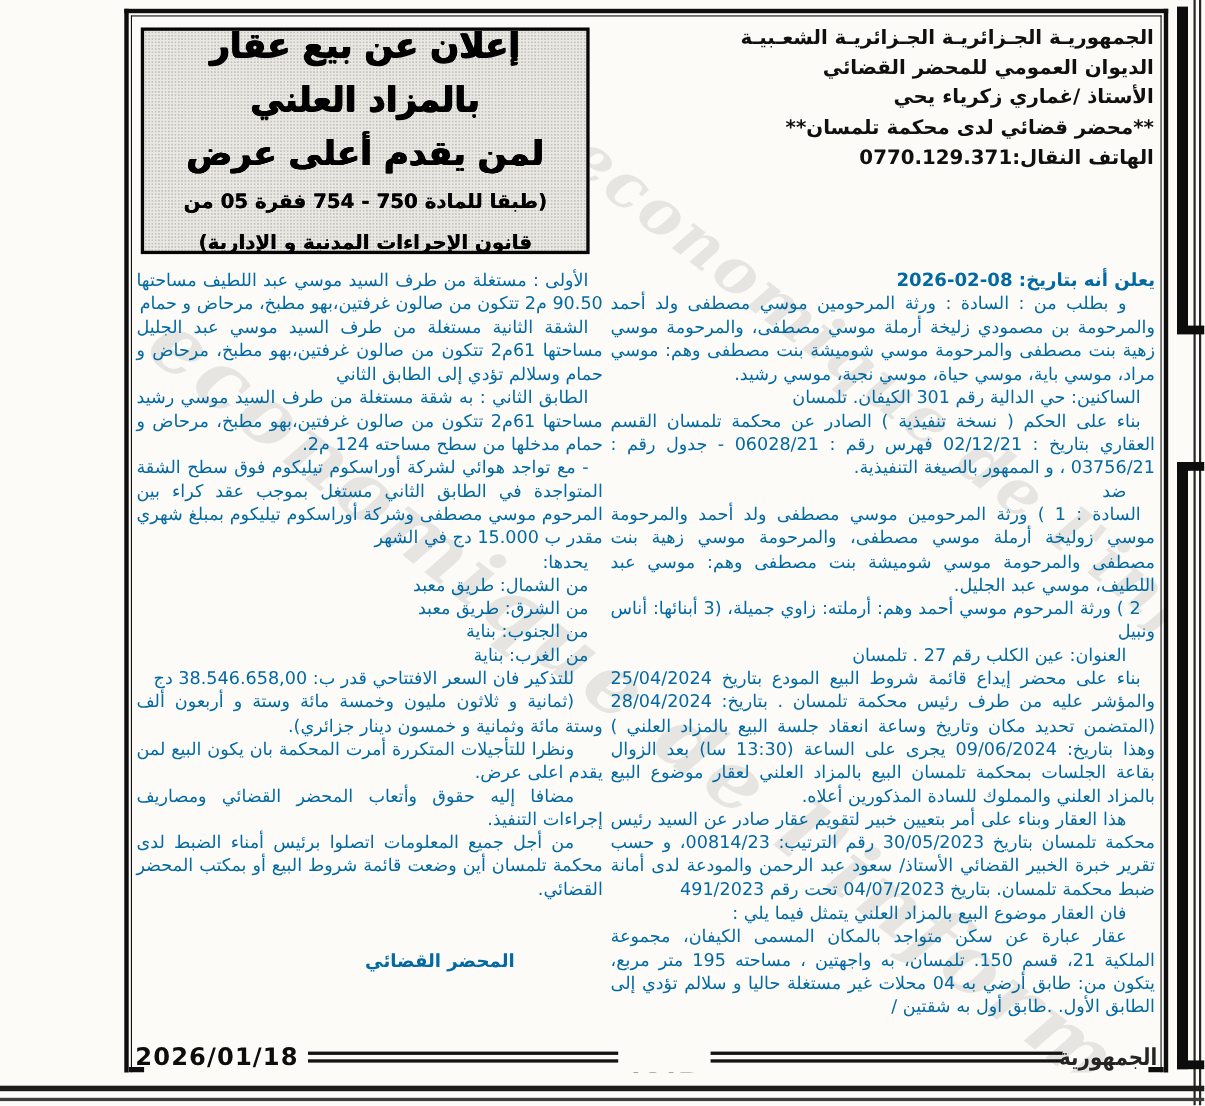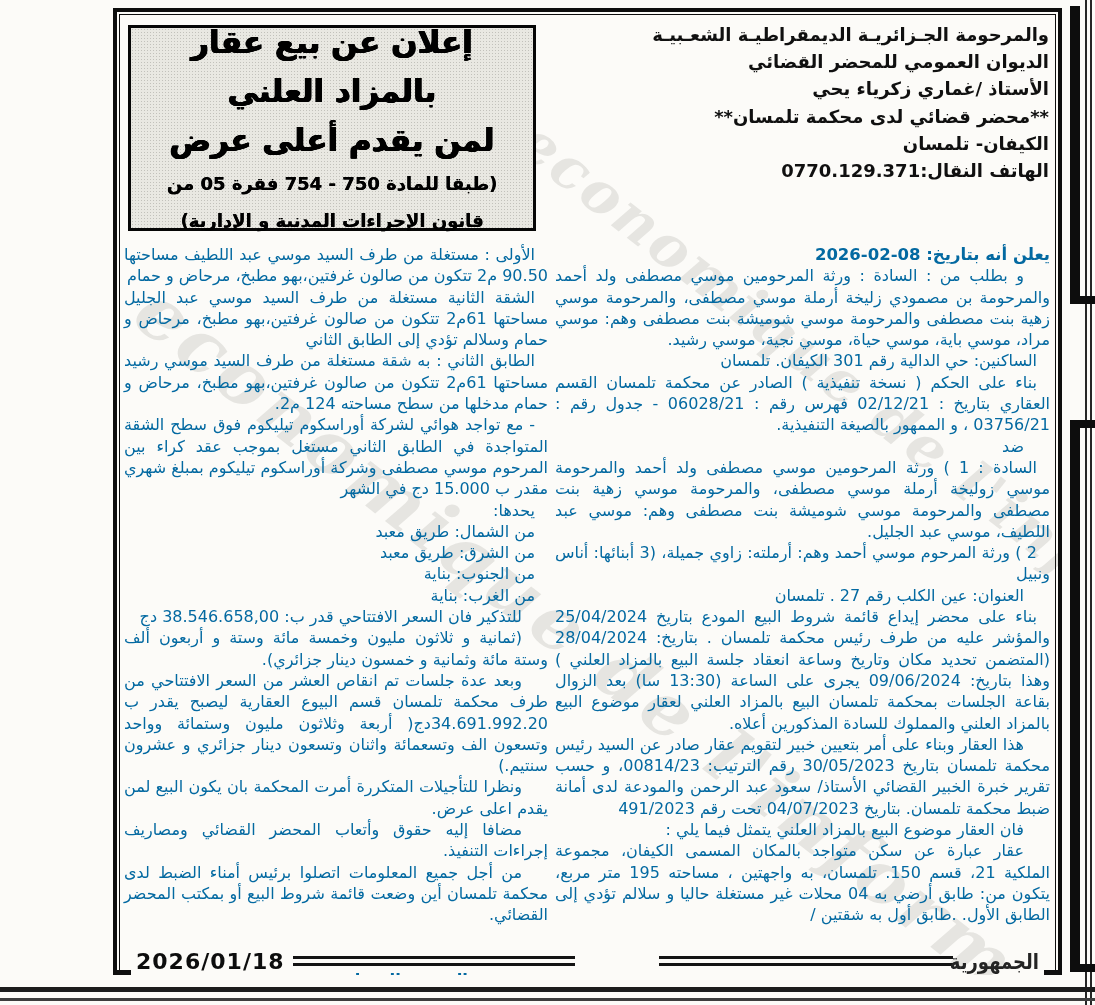--- a/index.html
+++ b/index.html
@@ -43,21 +43,21 @@
   .col-right{top:232px;right:8px;width:495px;}
   .col-left{top:232px;left:7px;width:424px;}
   .para{margin:0;}
   .bold{font-weight:bold;font-size:16.5px;}
   .ind{text-indent:26px;}
   .ind-sm{text-indent:13px;}
   .signature{font-weight:bold;font-size:16.5px;margin:44px 80px 0 auto;width:fit-content;direction:rtl;}
 
   
   .strip{position:absolute;left:0;right:0;bottom:0;height:28px;display:flex;align-items:center;
-         padding:0 19px;gap:8px;box-sizing:border-box;}
+         padding:0 6px;gap:8px;box-sizing:border-box;}
   .corner{position:absolute;bottom:0;width:14px;height:5px;background:#0f0f0f;}
   .cl{left:0;}
   .cr{right:0;}
   .fdate{font-size:22px;font-weight:bold;letter-spacing:1px;color:#0d0d0d;white-space:nowrap;}
   .fcode{font-size:23px;font-weight:bold;font-family:"DejaVu Serif",serif;color:#0d0d0d;white-space:nowrap;margin-top:46px;}
   .drule{border-top:3px solid #131313;border-bottom:3px solid #131313;height:10px;box-sizing:border-box;}
   .dr1{flex:0 0 282px;}
   .dr2{flex:1 1 auto;}
   .flogo{font-size:18px;font-weight:bold;direction:rtl;color:#242424;transform:scaleY(1.18);
          letter-spacing:-0.5px;width:78px;text-align:center;white-space:nowrap;
@@ -90,25 +90,24 @@
     <div class="wm wm2">economique de l'information en</div>
 
     <div class="titlebox">
         <p class="t-big">إعلان عن بيع عقار بالمزاد العلني</p>
         <p class="t-big">لمن يقدم أعلى عرض</p>
         <p class="t-small">(طبقا للمادة 750 - 754 فقرة 05 من</p>
         <p class="t-small">قانون الإجراءات المدنية و الإدارية)</p>
       </div>
 
     <div class="header">
-        <p class="">والمرحومة الجـزائريـة الديمقراطيـة الشعـبيـة</p>
+        <p class="">الجمهوريـة الجـزائريـة الجـزائريـة الشعـبيـة</p>
         <p class="">الديوان العمومي للمحضر القضائي</p>
         <p class="">الأستاذ /غماري زكرياء يحي</p>
         <p class="">**محضر قضائي لدى محكمة تلمسان**</p>
-        <p class="">الكيفان- تلمسان</p>
         <p class="">الهاتف النقال:0770.129.371</p>
       </div>
 
     <div class="col col-right">
         <p class="para bold">يعلن أنه بتاريخ: 08-02-2026</p>
         <p class="para ind">و بطلب من : السادة : ورثة المرحومين موسي مصطفى ولد أحمد والمرحومة بن مصمودي زليخة أرملة موسي مصطفى، والمرحومة موسي زهية بنت مصطفى والمرحومة موسي شوميشة بنت مصطفى وهم: موسي مراد، موسي باية، موسي حياة، موسي نجية، موسي رشيد.</p>
         <p class="para ind-sm">الساكنين: حي الدالية رقم 301 الكيفان. تلمسان</p>
         <p class="para ind-sm">بناء على الحكم ( نسخة تنفيذية ) الصادر عن محكمة تلمسان القسم العقاري بتاريخ : 02/12/21 فهرس رقم : 06028/21 - جدول رقم : 03756/21 ، و الممهور بالصيغة التنفيذية.</p>
         <p class="para ind">ضد</p>
         <p class="para ind-sm">السادة : 1 ) ورثة المرحومين موسي مصطفى ولد أحمد والمرحومة موسي زوليخة أرملة موسي مصطفى، والمرحومة موسي زهية بنت مصطفى والمرحومة موسي شوميشة بنت مصطفى وهم: موسي عبد اللطيف، موسي عبد الجليل.</p>
@@ -126,21 +125,20 @@
           <p class="para ind-sm">الشقة الثانية مستغلة من طرف السيد موسي عبد الجليل مساحتها 61م2 تتكون من صالون غرفتين،بهو مطبخ، مرحاض و حمام وسلالم تؤدي إلى الطابق الثاني</p>
           <p class="para ind-sm">الطابق الثاني : به شقة مستغلة من طرف السيد موسي رشيد مساحتها 61م2 تتكون من صالون غرفتين،بهو مطبخ، مرحاض و حمام مدخلها من سطح مساحته 124 م2.</p>
           <p class="para ind-sm">- مع تواجد هوائي لشركة أوراسكوم تيليكوم فوق سطح الشقة المتواجدة في الطابق الثاني مستغل بموجب عقد كراء بين المرحوم موسي مصطفى وشركة أوراسكوم تيليكوم بمبلغ شهري مقدر ب 15.000 دج في الشهر</p>
           <p class="para ind-sm">يحدها:</p>
           <p class="para ind-sm">من الشمال: طريق معبد</p>
           <p class="para ind-sm">من الشرق: طريق معبد</p>
           <p class="para ind-sm">من الجنوب: بناية</p>
           <p class="para ind-sm">من الغرب: بناية</p>
           <p class="para ind">للتذكير فان السعر الافتتاحي قدر ب: 38.546.658,00 دج</p>
           <p class="para ind">(ثمانية و ثلاثون مليون وخمسة مائة وستة و أربعون ألف وستة مائة وثمانية و خمسون دينار جزائري).</p>
-          <p class="para ind">وبعد عدة جلسات تم انقاص العشر من السعر الافتتاحي من طرف محكمة تلمسان قسم البيوع العقارية ليصبح يقدر ب 34.691.992.20دج( أربعة وثلاثون مليون وستمائة وواحد وتسعون الف وتسعمائة واثنان وتسعون دينار جزائري و عشرون سنتيم.)</p>
           <p class="para ind">ونظرا للتأجيلات المتكررة أمرت المحكمة بان يكون البيع لمن يقدم اعلى عرض.</p>
           <p class="para ind">مضافا إليه حقوق وأتعاب المحضر القضائي ومصاريف إجراءات التنفيذ.</p>
           <p class="para ind">من أجل جميع المعلومات اتصلوا برئيس أمناء الضبط لدى محكمة تلمسان أين وضعت قائمة شروط البيع أو بمكتب المحضر القضائي.</p>
         </div>
       <div class="signature">المحضر القضائي</div>
     </div>
 
     <div class="strip">
       <div class="corner cl"></div>
       <div class="fdate">2026/01/18</div>

